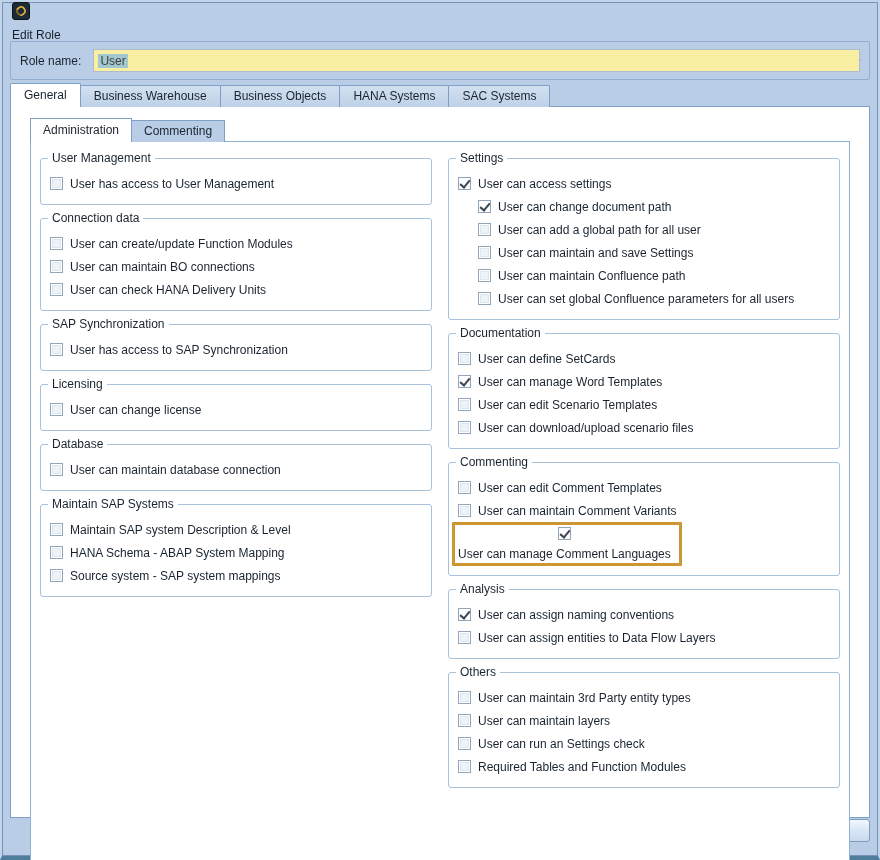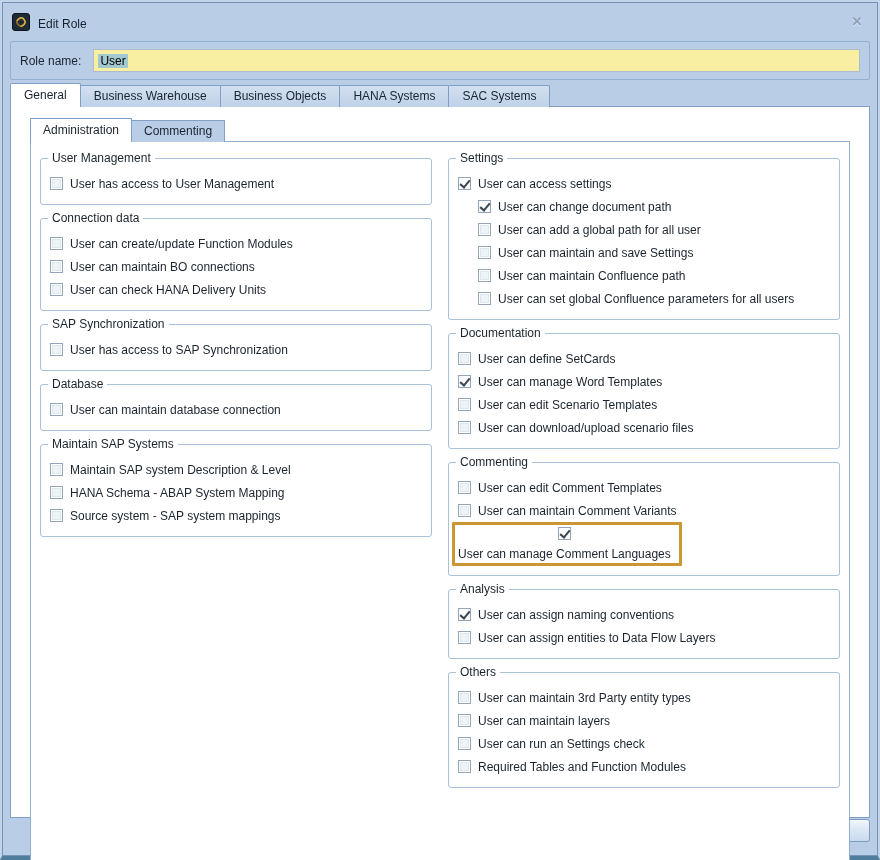--- a/index.html
+++ b/index.html
@@ -11,37 +11,37 @@
     --groupborder:#a9c2dc;
   }
   *{box-sizing:border-box;margin:0;padding:0;}
   html,body{width:880px;height:860px;}
   body{font-family:"Liberation Sans",sans-serif;font-size:12px;color:var(--txt);}
   .window{
     width:880px;height:860px;position:relative;background:#b9cde6;
     border:2px solid #c2d4ea;border-bottom:4px solid #4f7e9c;
     box-shadow:inset 0 0 0 1px #7693b6;
   }
-  .titlebar{height:29px;display:flex;align-items:flex-end;padding:0 10px;gap:8px;}
+  .titlebar{height:29px;display:flex;align-items:flex-start;padding:0 10px;gap:8px;flex-direction:column;}
   .app-icon{width:18px;height:18px;background:#1e2a36;border:1px solid #0d141c;border-radius:3px;
     display:flex;align-items:center;justify-content:center;flex:0 0 18px;}
   .app-icon .ring{width:10px;height:10px;border-radius:50%;border:2.5px solid #d8a93e;
     border-left-color:#8a6a1e;transform:rotate(-35deg);}
   .title-text{font-size:12px;color:#17212d;}
   .close-btn{margin-left:auto;width:22px;height:20px;display:flex;align-items:center;justify-content:center;
     color:#8ea1b9;font-weight:bold;font-size:13px;text-shadow:0 1px 0 #dde8f4;cursor:default;}
   .rolename-box{
     margin:10px 8px 0;height:39px;border:1px solid #92aed0;border-radius:2px;
     display:flex;align-items:center;padding:0 9px;gap:12px;
   }
   .rolename-input{
     flex:1;height:23px;background:var(--input-bg);border:1px solid #aebccd;
     display:flex;align-items:center;padding:0 4px;cursor:text;
   }
-  .rolename-input .sel{background:var(--sel);color:#000000;padding:0 2px;}
+  .rolename-input .sel{background:var(--sel);color:#404040;padding:0 2px;}
   .tabstrip{display:flex;align-items:flex-end;margin:5px 8px 0;height:22px;position:relative;z-index:3;}
   .tab{
     padding:3px 13px 4px;background:linear-gradient(#d2e0f0,#bed1e8);
     border:1px solid var(--tabborder);border-bottom:none;margin-left:-1px;
     border-radius:2px 2px 0 0;white-space:nowrap;cursor:default;margin-top:20px;
   }
   .tab:first-child{margin-left:0;}
   .tab.active{background:#fff;padding-top:4px;padding-bottom:5px;position:relative;z-index:4;}
   .tabcontent{
     margin:-1px 8px 0;background:#fff;border:1px solid var(--tabborder);
@@ -136,20 +136,27 @@
             </div>
           </div>
           <div class="group">
             <span class="group-title">SAP Synchronization</span>
             <div class="chk-row">
               <span class="cb"></span>
               <span>User has access to SAP Synchronization</span>
             </div>
           </div>
           <div class="group">
+            <span class="group-title">Licensing</span>
+            <div class="chk-row">
+              <span class="cb"></span>
+              <span>User can change license</span>
+            </div>
+          </div>
+          <div class="group">
             <span class="group-title">Database</span>
             <div class="chk-row">
               <span class="cb"></span>
               <span>User can maintain database connection</span>
             </div>
           </div>
           <div class="group">
             <span class="group-title">Maintain SAP Systems</span>
             <div class="chk-row">
               <span class="cb"></span>

